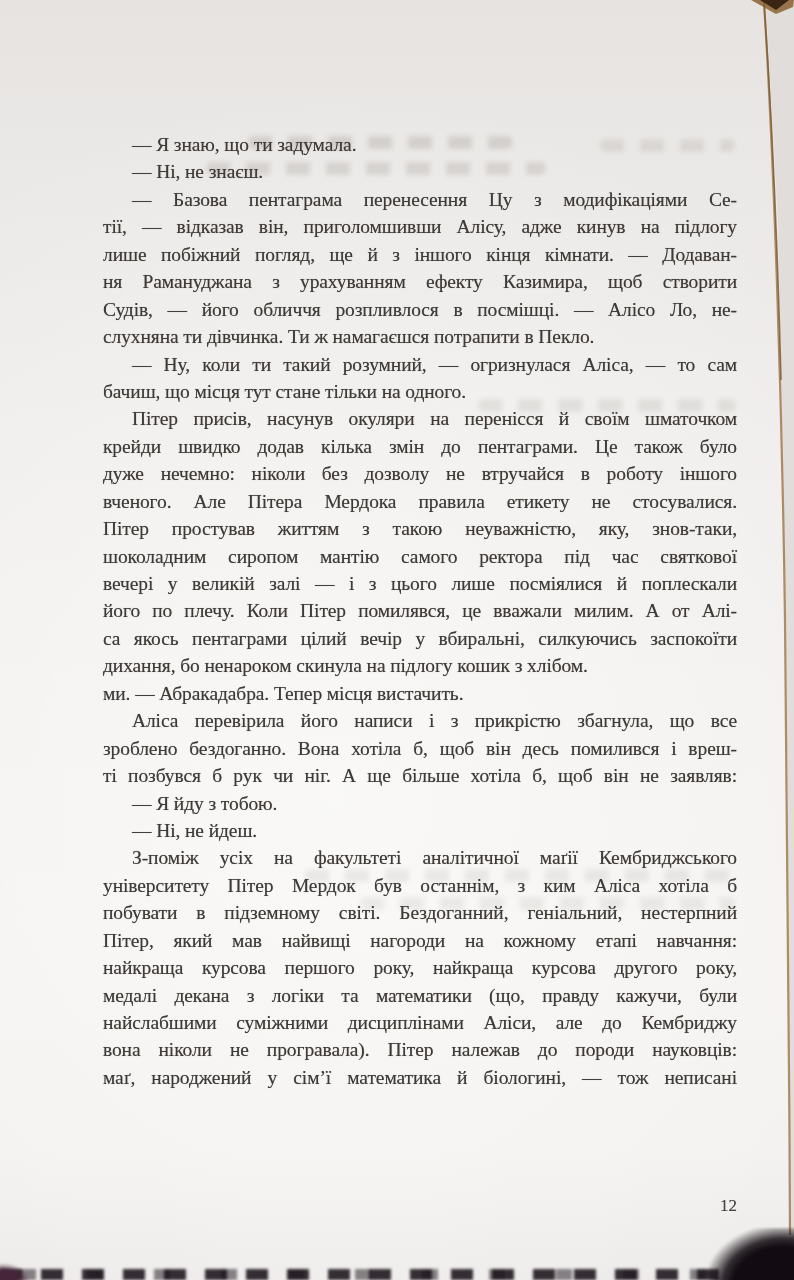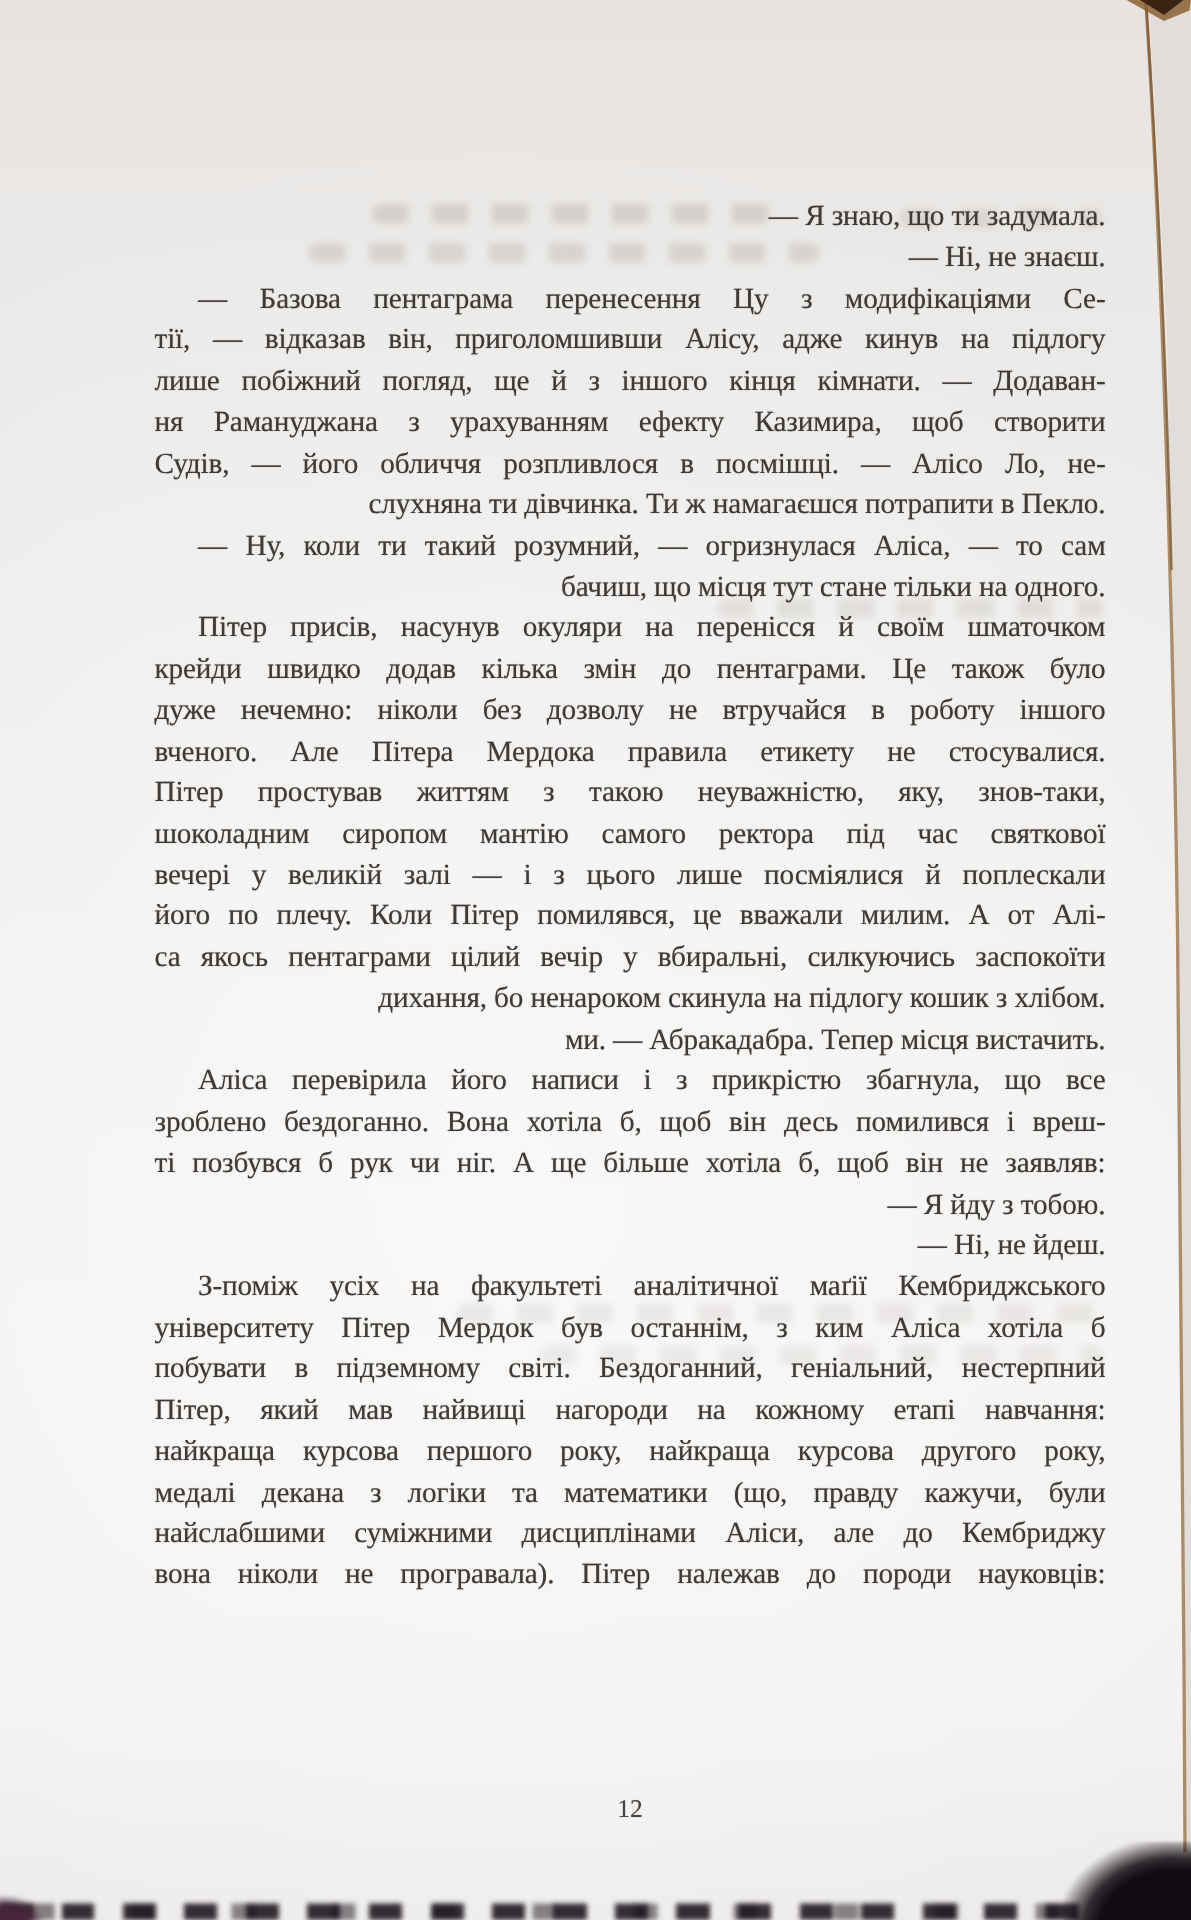--- a/index.html
+++ b/index.html
@@ -26,27 +26,27 @@
   .ghost.g4{left:478px;top:399px;width:258px;opacity:.65;}
   .ghost.g5{left:305px;top:869px;width:430px;opacity:.55;}
   .ghost.g6{left:360px;top:897px;width:375px;opacity:.5;}
 
   .textblock{
     position:absolute;left:103px;top:131px;width:634px;
     color:var(--text-color,#3e3a37);
     font-size:19.5px;letter-spacing:-0.1px;
     text-shadow:0 0 .7px rgba(62,56,50,.55);
   }
-  .line{height:27.45px;line-height:27.45px;white-space:normal;text-align:right;}
+  .line{height:27.45px;line-height:27.45px;white-space:normal;text-align:left;}
   .line.just{text-align:justify;text-align-last:justify;}
   .line.indent{padding-left:29px;}
 
   .pagenum{
     position:absolute;left:103px;top:1196px;width:634px;
-    text-align:center;font-size:17px;color:#474340;
+    text-align:right;font-size:17px;color:#474340;
     text-shadow:0 0 .6px rgba(70,66,62,.5);
   }
 
   .edge-svg{position:absolute;left:0;top:0;width:794px;height:1280px;pointer-events:none;}
 
   
   .bottom-dashes{
     position:absolute;left:0;right:0;bottom:0;height:11px;
     background:
       repeating-linear-gradient(90deg, rgba(26,18,26,.88) 0 22px, rgba(26,18,26,0) 22px 41px),
@@ -105,20 +105,21 @@
       <div class="line indent">— Я йду з тобою.</div>
       <div class="line indent">— Ні, не йдеш.</div>
       <div class="line indent just">З-поміж усіх на факультеті аналітичної маґії Кембриджського</div>
       <div class="line just">університету Пітер Мердок був останнім, з ким Аліса хотіла б</div>
       <div class="line just">побувати в підземному світі. Бездоганний, геніальний, нестерпний</div>
       <div class="line just">Пітер, який мав найвищі нагороди на кожному етапі навчання:</div>
       <div class="line just">найкраща курсова першого року, найкраща курсова другого року,</div>
       <div class="line just">медалі декана з логіки та математики (що, правду кажучи, були</div>
       <div class="line just">найслабшими суміжними дисциплінами Аліси, але до Кембриджу</div>
       <div class="line just">вона ніколи не програвала). Пітер належав до породи науковців:</div>
+      <div class="line just">маґ, народжений у сім’ї математика й біологині, — тож неписані</div>
     </div>
 
   <div class="pagenum">12</div>
 
   <svg class="edge-svg" viewBox="0 0 794 1280" xmlns="http://www.w3.org/2000/svg">
     <polygon points="766,0 794,0 794,1280 791,1280 789,1050 786,640 778,220" fill="#e0ddda"></polygon>
     <path d="M764,2 C 774,160 782,400 785,620 C 788,860 789,1040 790,1235" fill="none" stroke="#a07a4e" stroke-width="2.2" stroke-opacity="0.85"></path>
     <path d="M764,2 C 772,120 778,260 781,380" fill="none" stroke="#7c5a34" stroke-width="1.6" stroke-opacity="0.8"></path>
     <path d="M751,0 L794,0 L793,7 L776,14 Z" fill="#8a6132" fill-opacity="0.85"></path>
     <path d="M760,0 L789,0 L776,10 Z" fill="#3a2414"></path>

